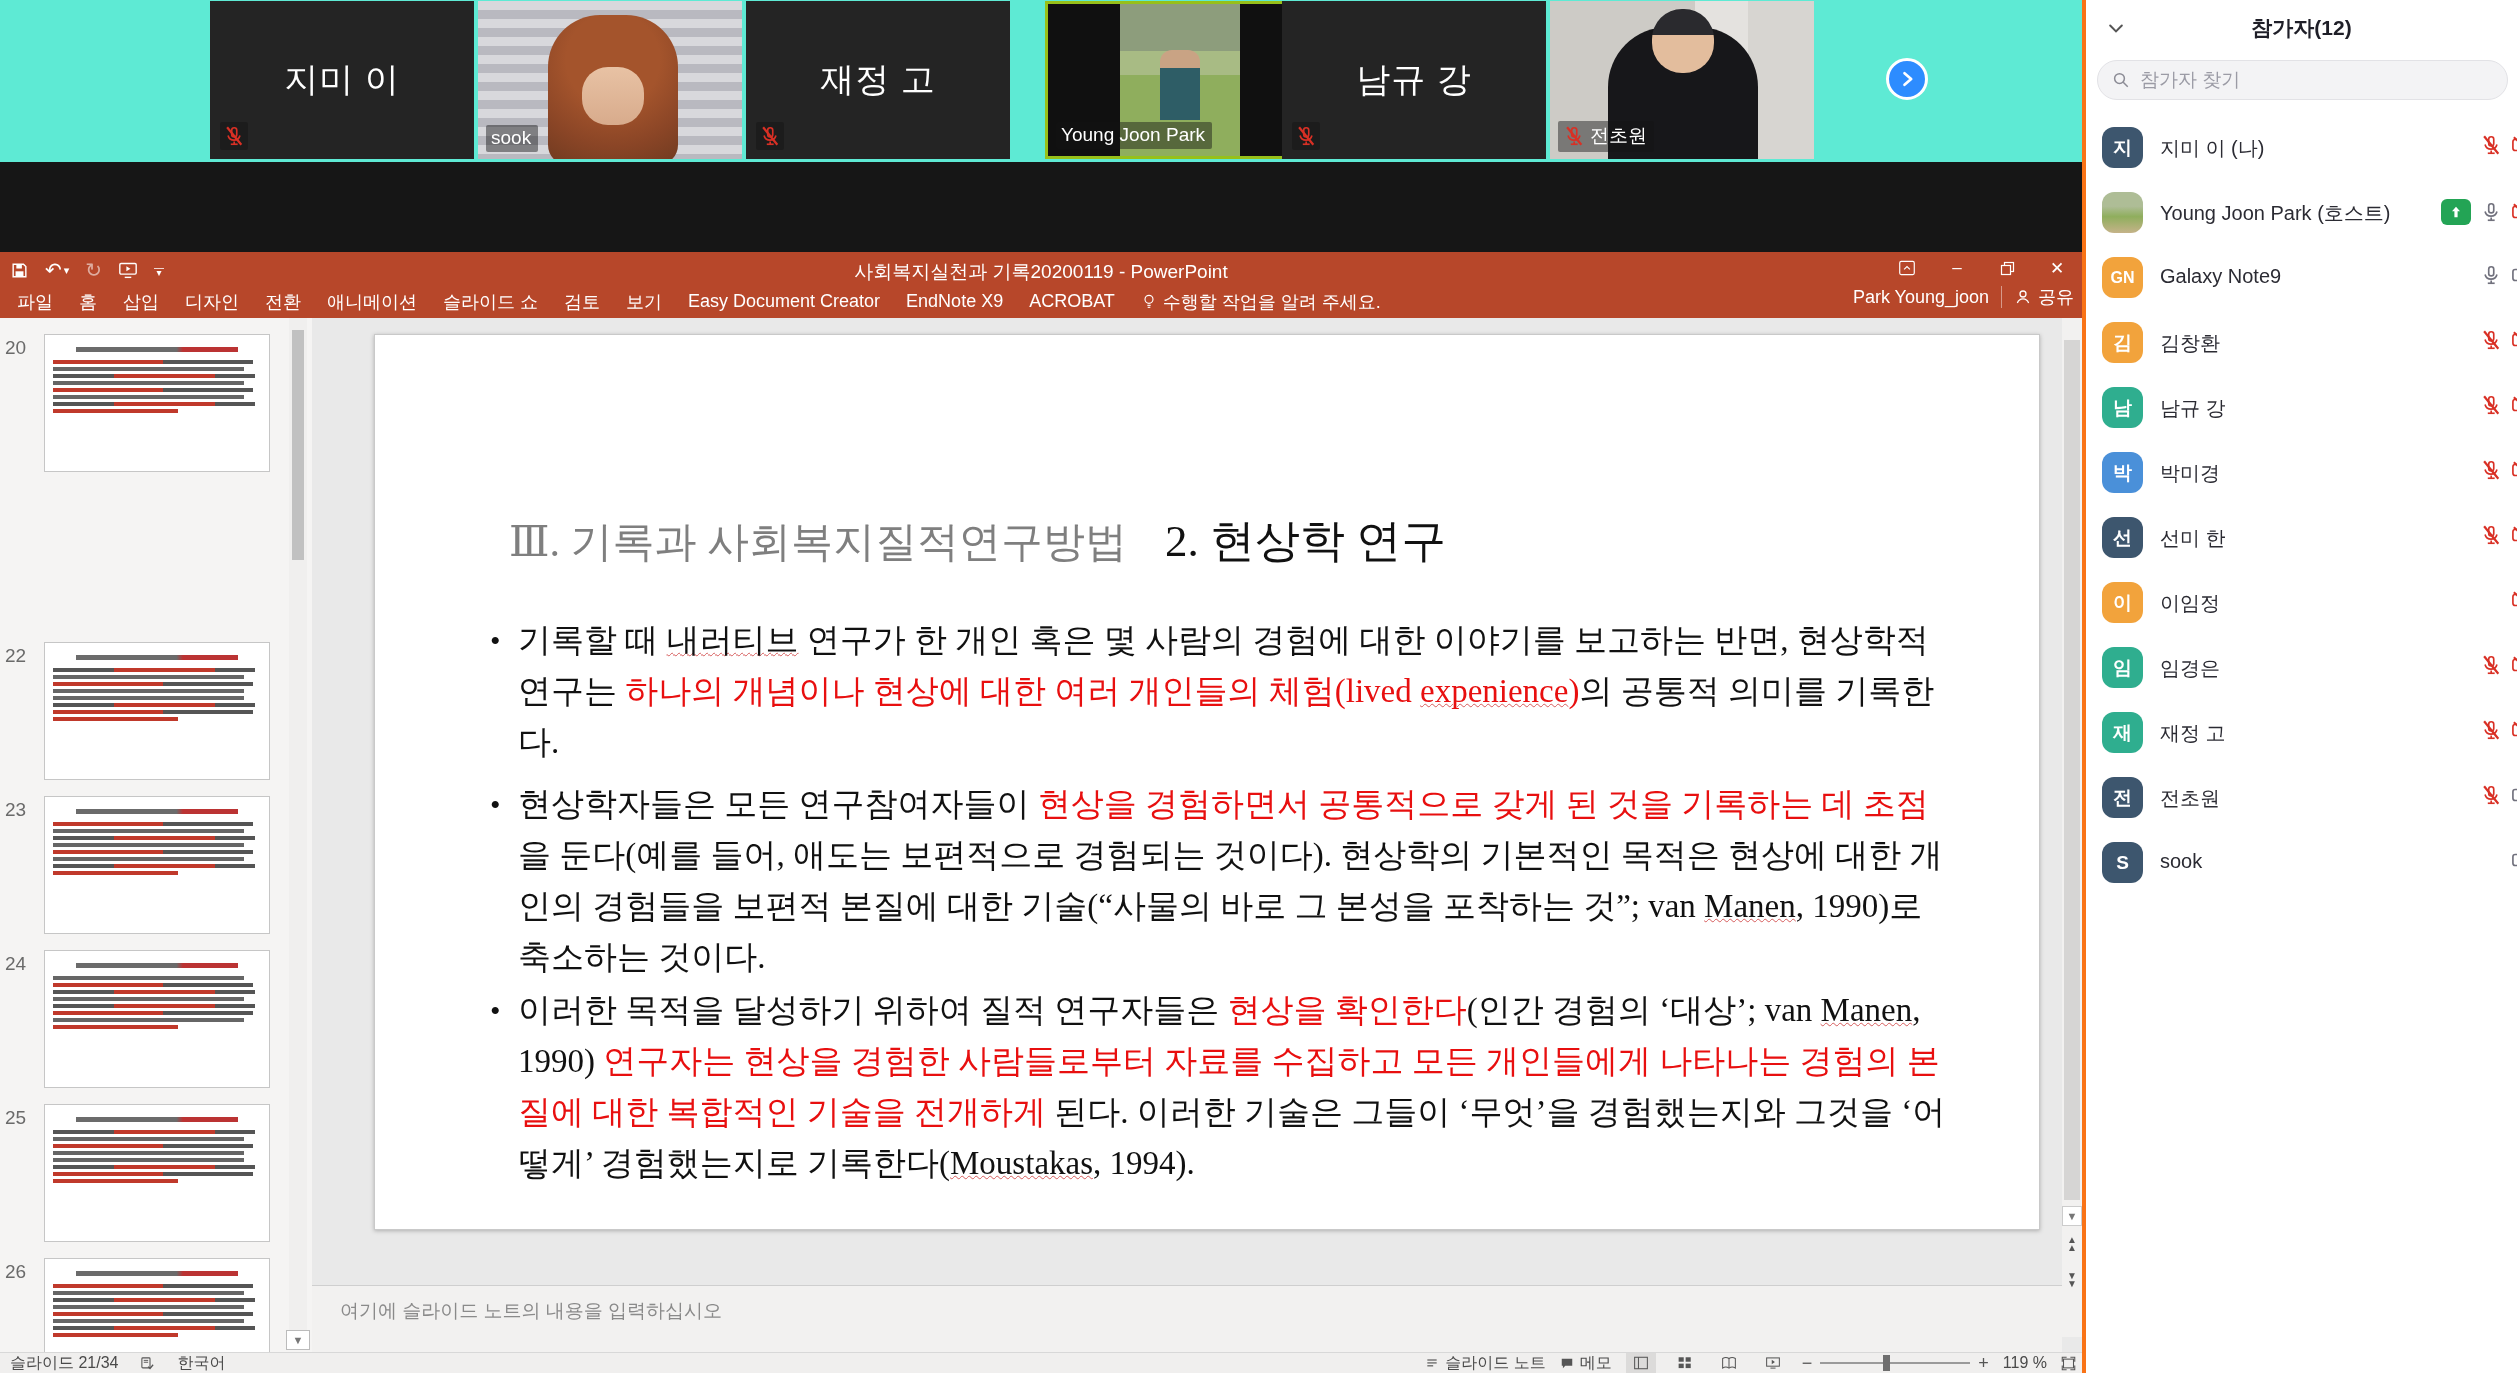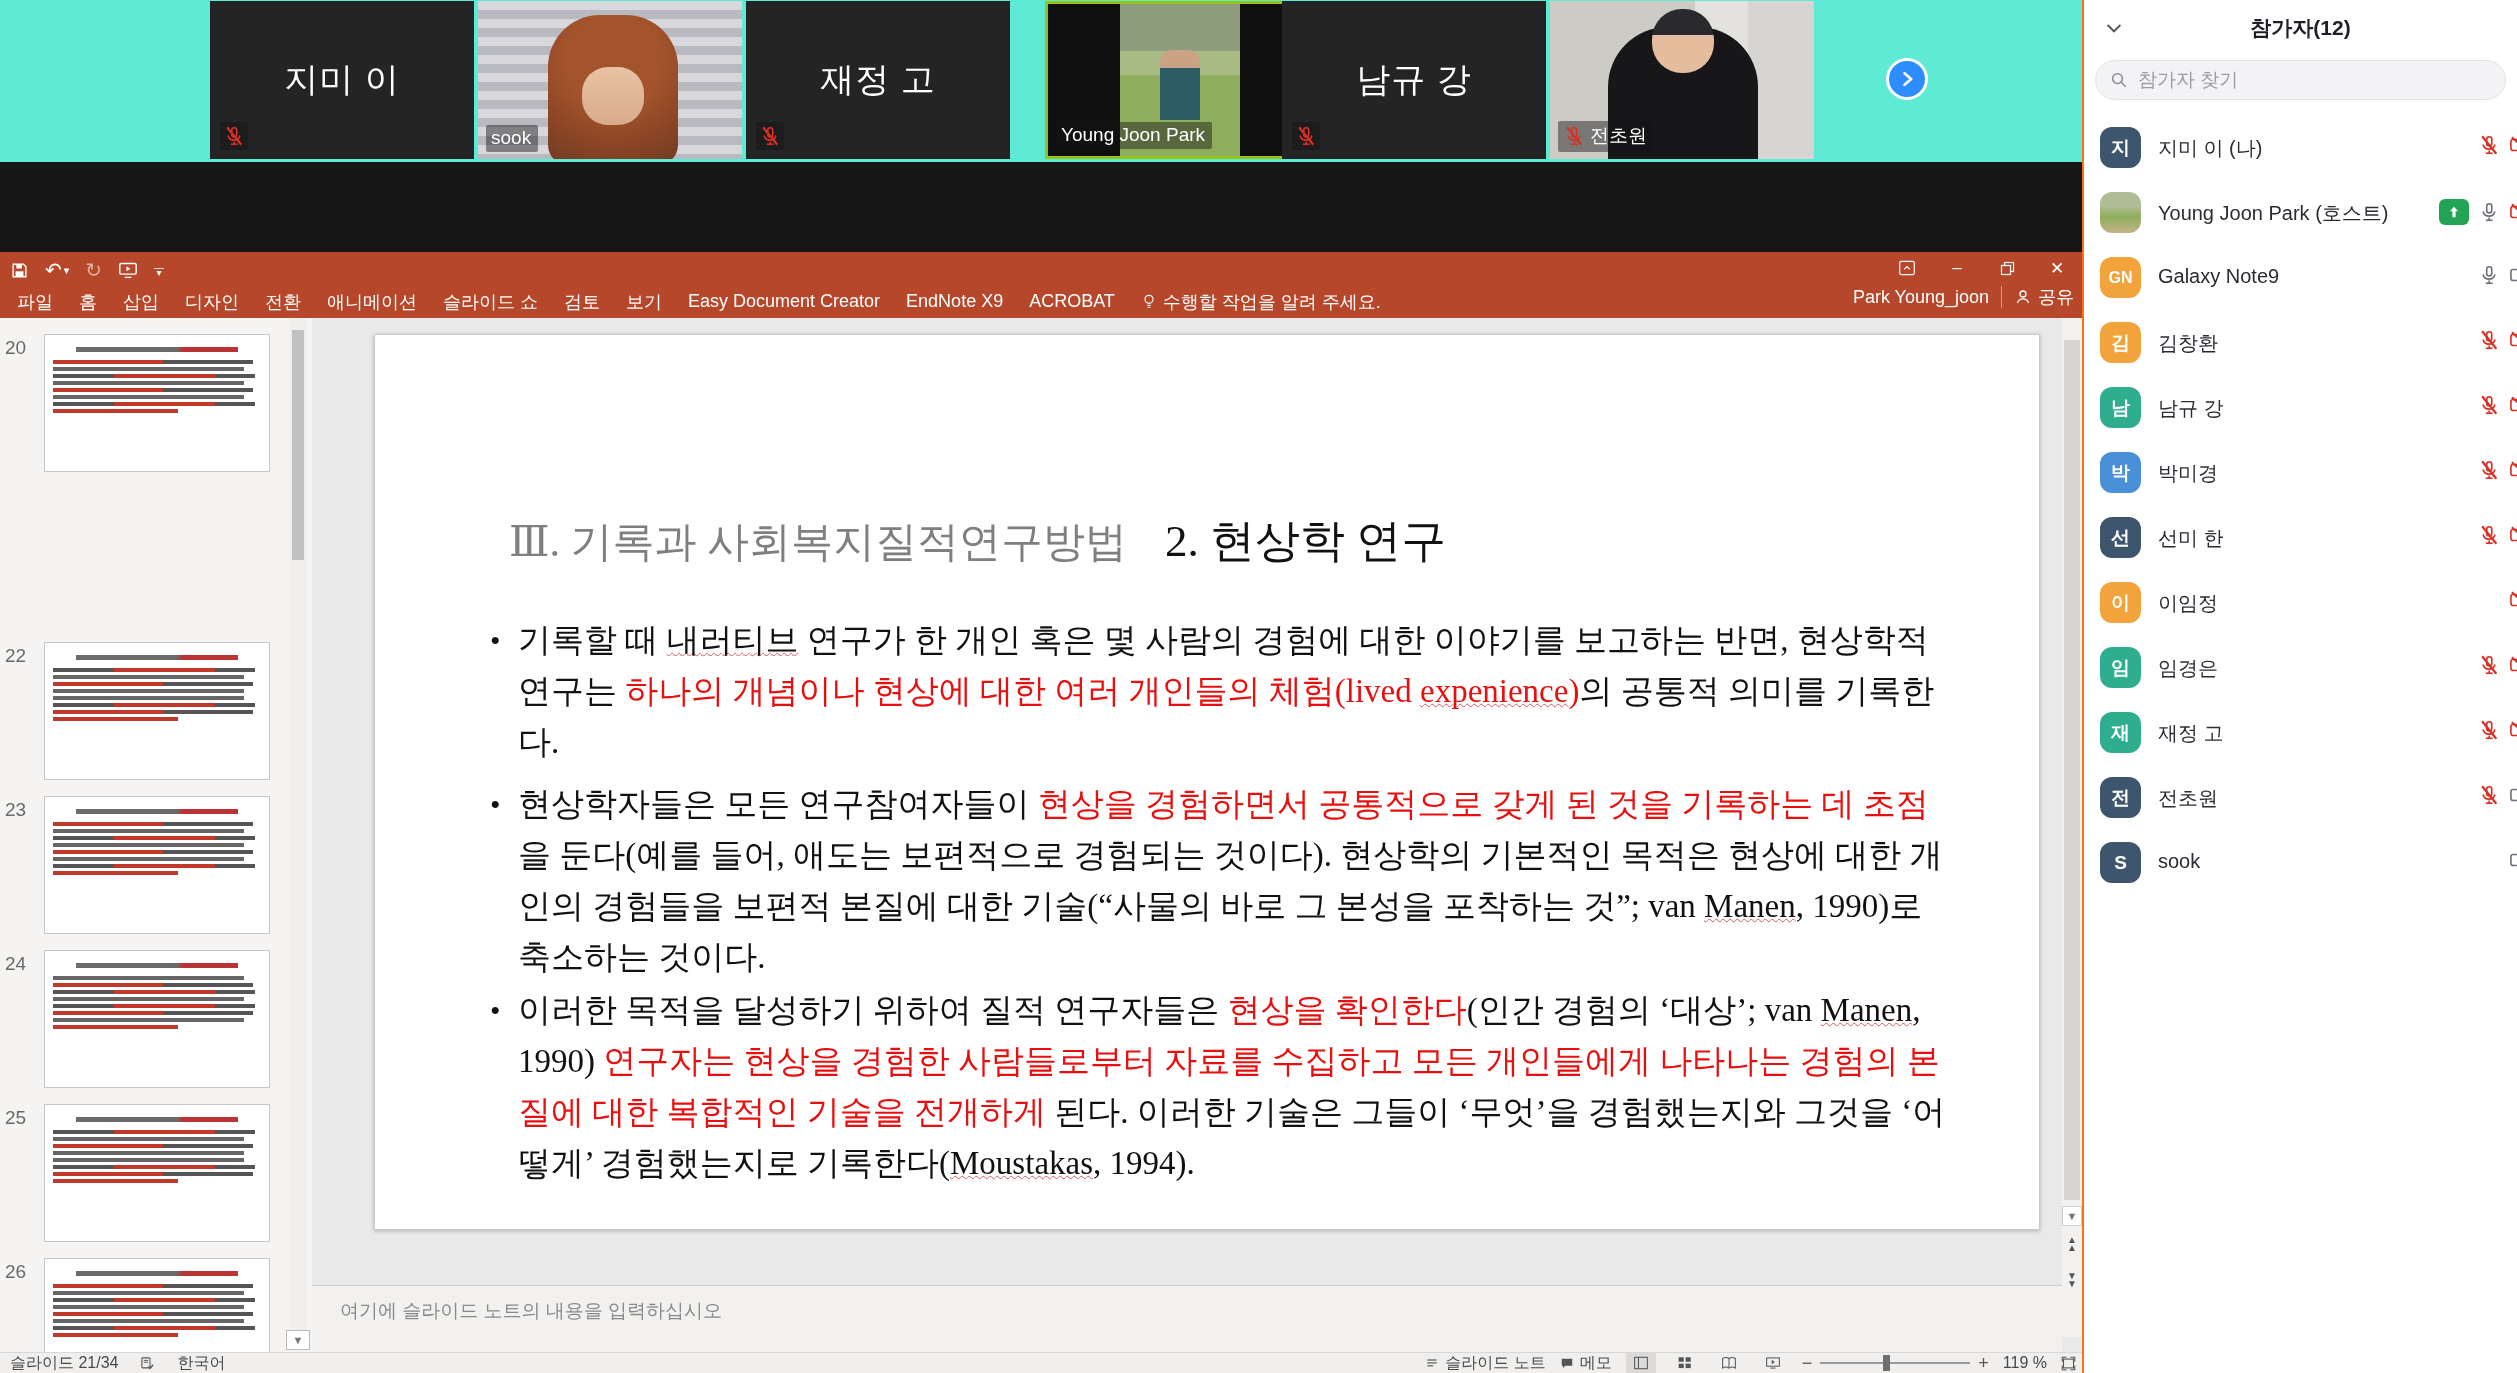--- a/index.html
+++ b/index.html
@@ -93,21 +93,21 @@
       display:flex;align-items:center;font-size:16px;color:#4a4a4a;box-sizing:border-box;}
   #statusbar .lft{display:flex;align-items:center;gap:22px;padding-left:10px;}
   #statusbar .rgt{margin-left:auto;display:flex;align-items:center;gap:14px;padding-right:6px;}
   .viewbtn{width:30px;height:20px;display:flex;align-items:center;justify-content:center;}
   .viewbtn.on{background:#dcdbda;}
   #zoomslider{display:flex;align-items:center;gap:8px;}
   #zoomslider .track{position:relative;width:150px;height:2px;background:#9a9a9a;}
   #zoomslider .knob{position:absolute;left:42%;top:-7px;width:7px;height:16px;background:#6e6e6e;}
 
   
-  #panel{position:absolute;left:2082px;top:0;width:435px;height:1373px;background:#fff;border-left:2px solid #f97316;box-sizing:border-box;}
+  #panel{position:absolute;left:2082px;top:0;width:435px;height:1373px;background:#fff;border-left:4px solid #f97316;box-sizing:border-box;}
   #panel-header{position:absolute;left:0;top:14px;width:100%;text-align:center;font-size:21px;font-weight:bold;color:#1f1f28;}
   #panel-chevron{position:absolute;left:20px;top:18px;line-height:0;}
   #searchbox{position:absolute;left:11px;top:60px;width:411px;height:40px;background:#f3f3f5;border:1px solid #e2e2e6;
       border-radius:20px;box-sizing:border-box;display:flex;align-items:center;gap:10px;padding:0 14px;}
   #searchbox .ph{color:#9b9ba5;font-size:19px;}
   .prow{position:absolute;left:0;width:435px;height:64px;}
   .pava{position:absolute;left:16px;top:11px;width:41px;height:41px;border-radius:12px;
       display:flex;align-items:center;justify-content:center;color:#fff;font-size:19px;font-weight:bold;}
   .pava.photo{background:linear-gradient(180deg,#aebd96 0 35%,#8fae5d 60%,#c5b389 100%);}
   .pname{position:absolute;left:74px;top:19px;font-size:20px;color:#2b2b33;white-space:nowrap;}
@@ -210,20 +210,21 @@
           <rect x="2" y="3" width="20" height="13" rx="1.5" fill="none" stroke="#fff" stroke-width="1.7"></rect>
           <path d="M10 6.5l5 3-5 3z" fill="#fff"></path>
           <line x1="8" y1="20" x2="16" y2="20" stroke="#fff" stroke-width="1.7"></line>
         </svg>
       </span>
       <span class="q" style="flex-direction:column;font-size:10px;line-height:5px;">
           <span>—</span>
           <span>▾</span>
         </span>
     </div>
+    <div id="win-title">사회복지실천과 기록20200119 - PowerPoint</div>
     <div id="winctrl">
       <span class="wbtn">
         <svg width="18" height="16" viewBox="0 0 24 22">
           <rect x="2" y="2" width="20" height="18" rx="2" fill="none" stroke="#fff" stroke-width="1.6"></rect>
           <path d="M8 13l4-4 4 4" fill="none" stroke="#fff" stroke-width="1.6"></path>
         </svg>
       </span>
       <span class="wbtn">–</span>
       <span class="wbtn">
         <svg width="15" height="15" viewBox="0 0 20 20">

